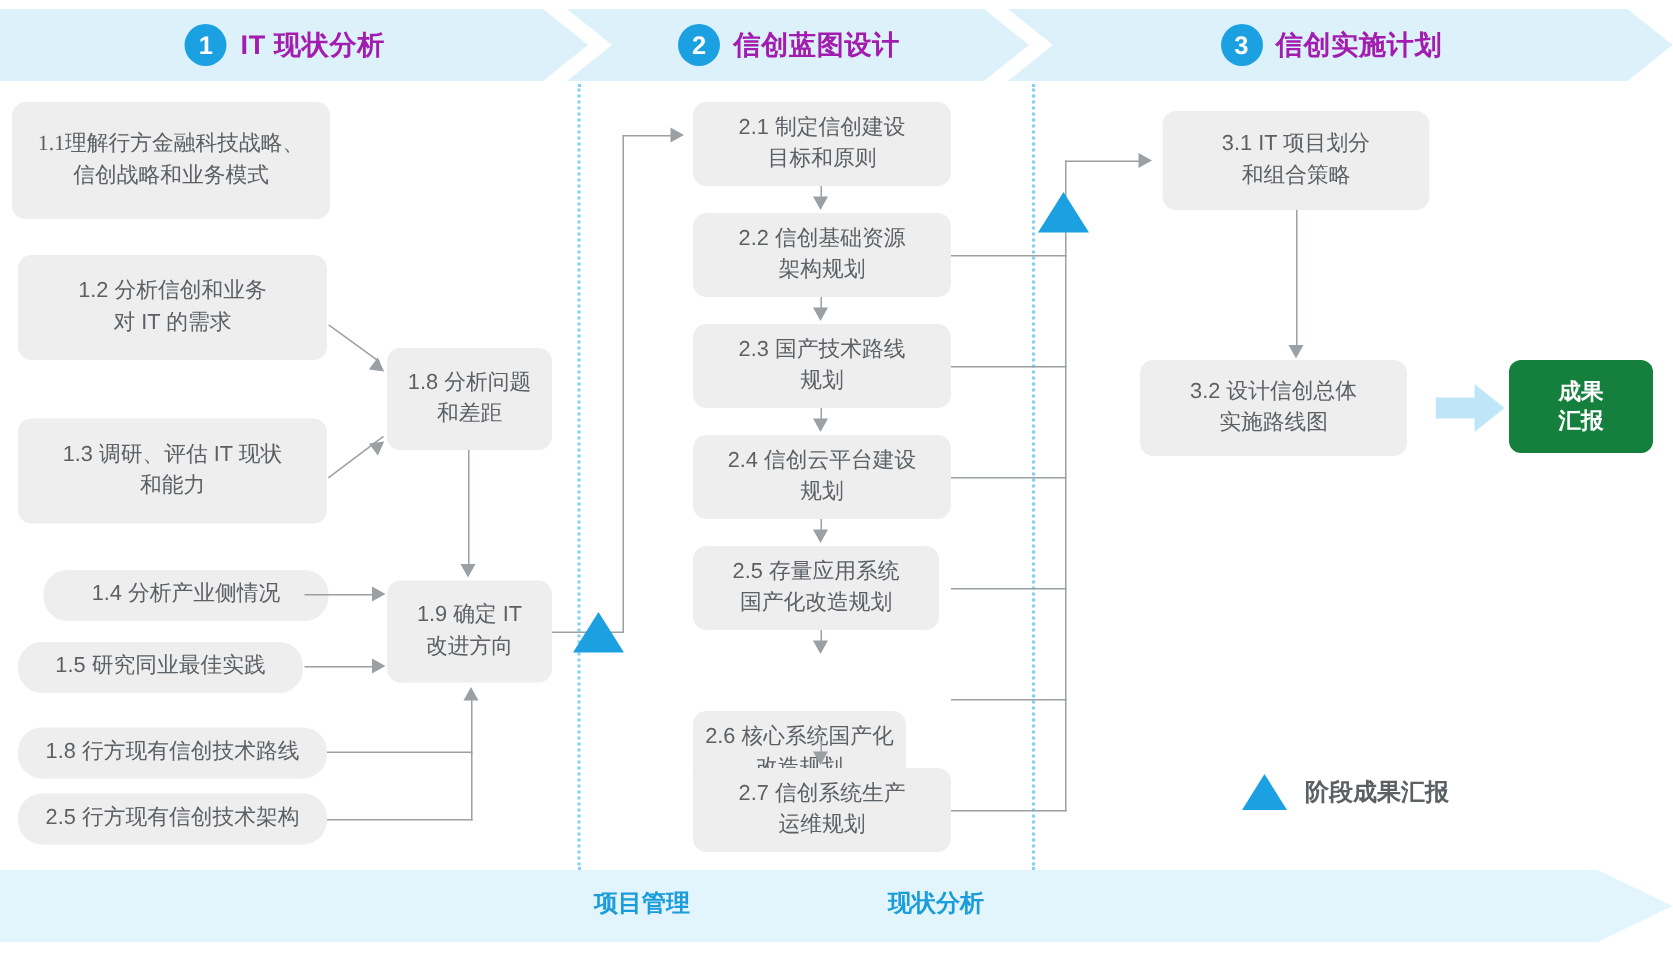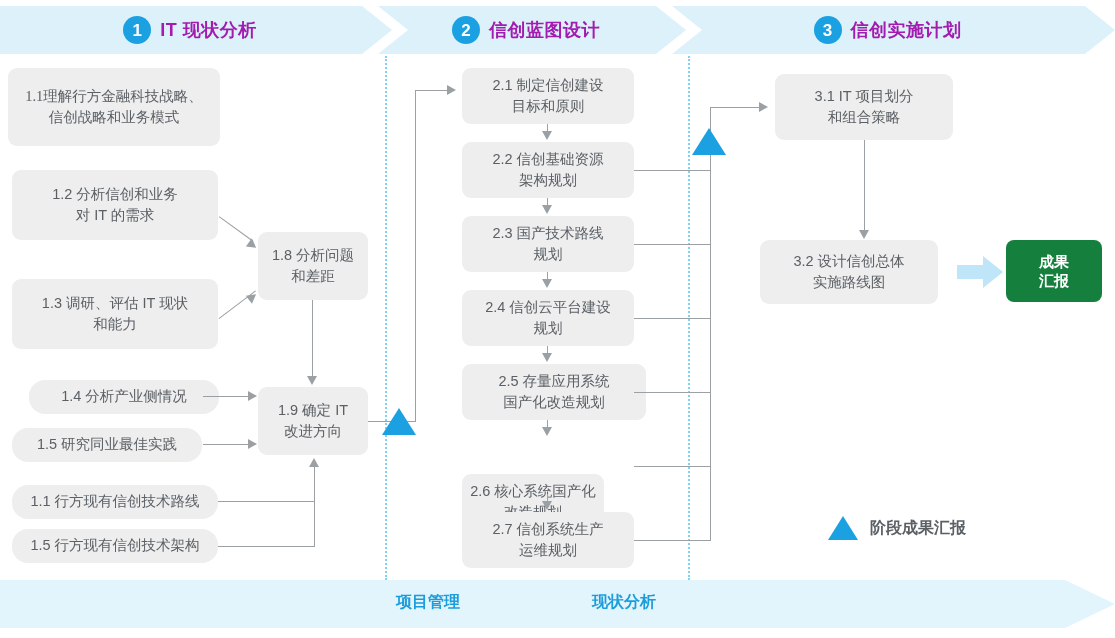--- a/index.html
+++ b/index.html
@@ -91,30 +91,30 @@
   </div>
 
   <div class="divider" style="left:385px;top:56px;height:524px;"></div>
   <div class="divider" style="left:688px;top:56px;height:524px;"></div>
 
   <div class="box" style="left:8px;top:68px;width:212px;height:78px;font-family:Liberation Serif, serif;">1.1理解行方金融科技战略、<br>信创战略和业务模式</div>
   <div class="box" style="left:12px;top:170px;width:206px;height:70px;">1.2 分析信创和业务<br>对 IT 的需求</div>
   <div class="box" style="left:12px;top:279px;width:206px;height:70px;">1.3 调研、评估 IT 现状<br>和能力</div>
   <div class="box tight" style="left:29px;top:380px;width:190px;height:34px;">1.4 分析产业侧情况</div>
   <div class="box tight" style="left:12px;top:428px;width:190px;height:34px;">1.5 研究同业最佳实践</div>
-  <div class="box tight" style="left:12px;top:485px;width:206px;height:34px;">1.1 行方现有信创技术路线</div>
-  <div class="box tight" style="left:12px;top:529px;width:206px;height:34px;">1.5 行方现有信创技术架构</div>
+  <div class="box tight" style="left:12px;top:485px;width:206px;height:34px;">1.8 行方现有信创技术路线</div>
+  <div class="box tight" style="left:12px;top:529px;width:206px;height:34px;">2.5 行方现有信创技术架构</div>
   <div class="box" style="left:258px;top:232px;width:110px;height:68px;">1.8 分析问题<br>和差距</div>
   <div class="box" style="left:258px;top:387px;width:110px;height:68px;">1.9 确定 IT<br>改进方向</div>
 
   <div class="box" style="left:462px;top:68px;width:172px;height:56px;">2.1 制定信创建设<br>目标和原则</div>
   <div class="box" style="left:462px;top:142px;width:172px;height:56px;">2.2 信创基础资源<br>架构规划</div>
   <div class="box" style="left:462px;top:216px;width:172px;height:56px;">2.3 国产技术路线<br>规划</div>
   <div class="box" style="left:462px;top:290px;width:172px;height:56px;">2.4 信创云平台建设<br>规划</div>
-  <div class="box" style="left:462px;top:364px;width:184px;height:56px;">2.5 存量应用系统<br>国产化改造规划</div>
+  <div class="box" style="left:462px;top:364px;width:164px;height:56px;">2.5 存量应用系统<br>国产化改造规划</div>
   <div class="box" style="left:462px;top:438px;width:142px;height:56px;margin-top:36px;">2.6 核心系统国产化<br>改造规划</div>
   <div class="box" style="left:462px;top:512px;width:172px;height:56px;">2.7 信创系统生产<br>运维规划</div>
 
   <div class="box" style="left:775px;top:74px;width:178px;height:66px;">3.1 IT 项目划分<br>和组合策略</div>
   <div class="box" style="left:760px;top:240px;width:178px;height:64px;">3.2 设计信创总体<br>实施路线图</div>
   <div class="result-chip" style="left:1006px;top:240px;width:96px;height:62px;">成果<br>汇报</div>
 
   <div class="diag" style="left:219px;top:216px;width:42px;transform:rotate(36deg);"></div>
   <div class="arrow-r" style="left:248px;top:240px;transform:rotate(36deg);"></div>
 

